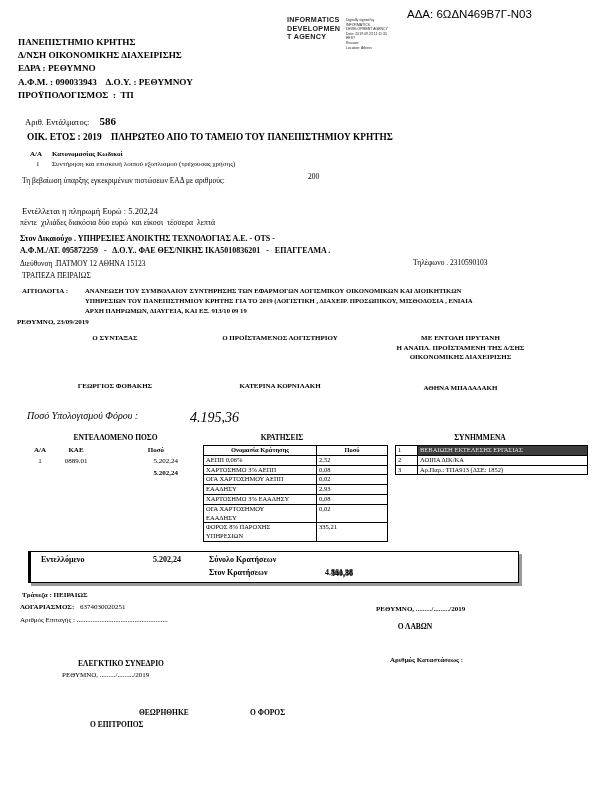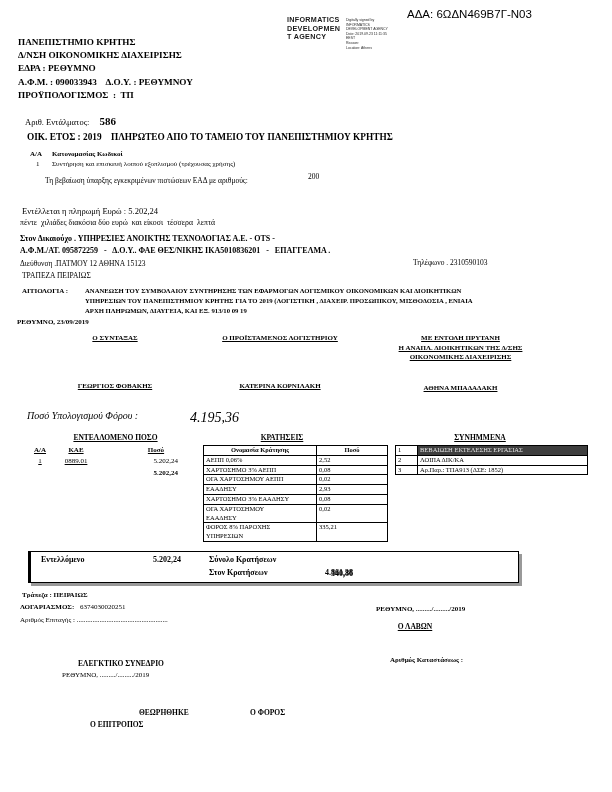--- a/index.html
+++ b/index.html
@@ -2,21 +2,21 @@
 <html><head>
 <meta charset="utf-8">
 <style>
   html,body{margin:0;padding:0;background:#9a9a9a;}
   .page{position:relative;width:612px;height:792px;margin:0 auto;background:#ffffff;
         font-family:"Liberation Serif",serif;color:#000;overflow:hidden;}
   .abs{position:absolute;}
   .b{font-weight:bold;}
   .i{font-style:italic;}
   .pre{white-space:pre;}
-  .ctr{text-align:center;text-decoration:underline;}
+  .ctr{text-align:center;}
   .rt{text-align:right;}
   .sans{font-family:"Liberation Sans",sans-serif;}
   .orgline{font-size:9.2px;font-weight:bold;line-height:13.2px;white-space:pre;}
   .stamp-big{font-size:7.2px;font-weight:bold;line-height:8.6px;letter-spacing:.3px;color:#1a1a1a;}
   .stamp-small{font-size:3.5px;line-height:4.6px;color:#2a2a2a;}
   .ait{font-size:6.7px;font-weight:bold;line-height:10px;white-space:pre;}
   .sigt{font-size:7px;font-weight:bold;line-height:9.6px;}
   table.grid{border-collapse:collapse;table-layout:fixed;}
   table.grid td,table.grid th{border:1px solid #000;padding:0 2px;vertical-align:top;
         font-size:6.5px;line-height:8.8px;overflow:hidden;font-weight:normal;text-align:left;}
@@ -65,21 +65,21 @@
     <span>Αριθ. Εντάλματος:</span>
     <span class="b" style="font-size:11px;margin-left:8px;">586</span>
   </div>
   <div class="abs b pre" style="left:27px;top:132px;font-size:9.3px;">ΟΙΚ. ΕΤΟΣ : 2019    ΠΛΗΡΩΤΕΟ ΑΠΟ ΤΟ ΤΑΜΕΙΟ ΤΟΥ ΠΑΝΕΠΙΣΤΗΜΙΟΥ ΚΡΗΤΗΣ</div>
 
   <span class="abs b" style="left:30px;top:150px;font-size:7px;">Α/Α</span>
   <span class="abs b" style="left:52px;top:150px;font-size:7px;">Κατονομασίας Κωδικοί</span>
   <span class="abs" style="left:36px;top:160px;font-size:7px;">1</span>
   <span class="abs" style="left:52px;top:160px;font-size:7px;">Συντήρηση και επισκευή λοιπού εξοπλισμού (τρέχουσας χρήσης)</span>
 
-  <span class="abs" style="left:22px;top:176px;font-size:7.5px;margin-left:23px;">Τη βεβαίωση ύπαρξης εγκεκριμένων πιστώσεων ΕΑΔ με αριθμούς:</span>
+  <span class="abs" style="left:22px;top:176px;font-size:7.5px;">Τη βεβαίωση ύπαρξης εγκεκριμένων πιστώσεων ΕΑΔ με αριθμούς:</span>
   <span class="abs" style="left:308px;top:172px;font-size:7.5px;">200</span>
 
   <div class="abs" style="left:22px;top:206px;font-size:8.5px;">
     <span>Εντέλλεται η πληρωμή Ευρώ  :</span>
     <span>5.202,24</span>
   </div>
   <div class="abs pre" style="left:20px;top:218px;font-size:7.8px;">πέντε  χιλιάδες διακόσια δύο ευρώ  και είκοσι  τέσσερα  λεπτά</div>
   <div class="abs b" style="left:20px;top:234px;font-size:8px;">Στον Δικαιούχο . ΥΠΗΡΕΣΙΕΣ ΑΝΟΙΚΤΗΣ ΤΕΧΝΟΛΟΓΙΑΣ Α.Ε. - OTS -</div>
   <div class="abs b pre" style="left:20px;top:246px;font-size:8px;">Α.Φ.Μ./ΑΤ. 095872259   -   Δ.Ο.Υ.. ΦΑΕ ΘΕΣ/ΝΙΚΗΣ ΙΚΑ5010836201   -   ΕΠΑΓΓΕΛΜΑ .</div>
   <div class="abs" style="left:20px;top:259px;font-size:7.5px;">Διεύθυνση .ΠΑΤΜΟΥ 12 ΑΘΗΝΑ 15123</div>
@@ -91,21 +91,21 @@
     <div class="ait">ΑΝΑΝΕΩΣΗ ΤΟΥ ΣΥΜΒΟΛΑΙΟΥ ΣΥΝΤΗΡΗΣΗΣ ΤΩΝ ΕΦΑΡΜΟΓΩΝ ΛΟΓΙΣΜΙΚΟΥ ΟΙΚΟΝΟΜΙΚΩΝ ΚΑΙ ΔΙΟΙΚΗΤΙΚΩΝ</div>
     <div class="ait">ΥΠΗΡΕΣΙΩΝ ΤΟΥ ΠΑΝΕΠΙΣΤΗΜΙΟΥ ΚΡΗΤΗΣ ΓΙΑ ΤΟ 2019 (ΛΟΓΙΣΤΙΚΗ , ΔΙΑΧΕΙΡ. ΠΡΟΣΩΠΙΚΟΥ, ΜΙΣΘΟΔΟΣΙΑ , ΕΝΙΑΙΑ</div>
     <div class="ait">ΑΡΧΗ ΠΛΗΡΩΜΩΝ, ΔΙΑΥΓΕΙΑ, ΚΑΙ ΕΞ. 913/10 09 19</div>
   </div>
   <div class="abs b" style="left:17px;top:318px;font-size:7px;">ΡΕΘΥΜΝΟ, 23/09/2019</div>
 
   <div class="abs ctr sigt" style="left:35px;top:334px;width:160px;">Ο ΣΥΝΤΑΞΑΣ</div>
   <div class="abs ctr sigt" style="left:185px;top:334px;width:190px;">Ο ΠΡΟΪΣΤΑΜΕΝΟΣ ΛΟΓΙΣΤΗΡΙΟΥ</div>
   <div class="abs ctr" style="left:368px;top:334px;width:185px;">
     <div class="sigt">ΜΕ ΕΝΤΟΛΗ ΠΡΥΤΑΝΗ</div>
-    <div class="sigt">Η ΑΝΑΠΛ. ΔΙΟΙΚΗΤΙΚΩΝ ΤΗΣ Δ/ΣΗΣ</div>
+    <div class="sigt">Η ΑΝΑΠΛ. ΠΡΟΪΣΤΑΜΕΝΗ ΤΗΣ Δ/ΣΗΣ</div>
     <div class="sigt">ΟΙΚΟΝΟΜΙΚΗΣ ΔΙΑΧΕΙΡΙΣΗΣ</div>
   </div>
 
   <div class="abs ctr b" style="left:35px;top:382px;width:160px;font-size:7px;">ΓΕΩΡΓΙΟΣ ΦΟΒΑΚΗΣ</div>
   <div class="abs ctr b" style="left:185px;top:382px;width:190px;font-size:7px;">ΚΑΤΕΡΙΝΑ ΚΟΡΝΙΛΑΚΗ</div>
   <div class="abs ctr b" style="left:368px;top:384px;width:185px;font-size:7px;">ΑΘΗΝΑ ΜΠΑΔΑΔΑΚΗ</div>
 
   <span class="abs i" style="left:27px;top:410px;font-size:10px;">Ποσό Υπολογισμού Φόρου :</span>
   <span class="abs i" style="left:190px;top:410px;font-size:14px;">4.195,36</span>
 

